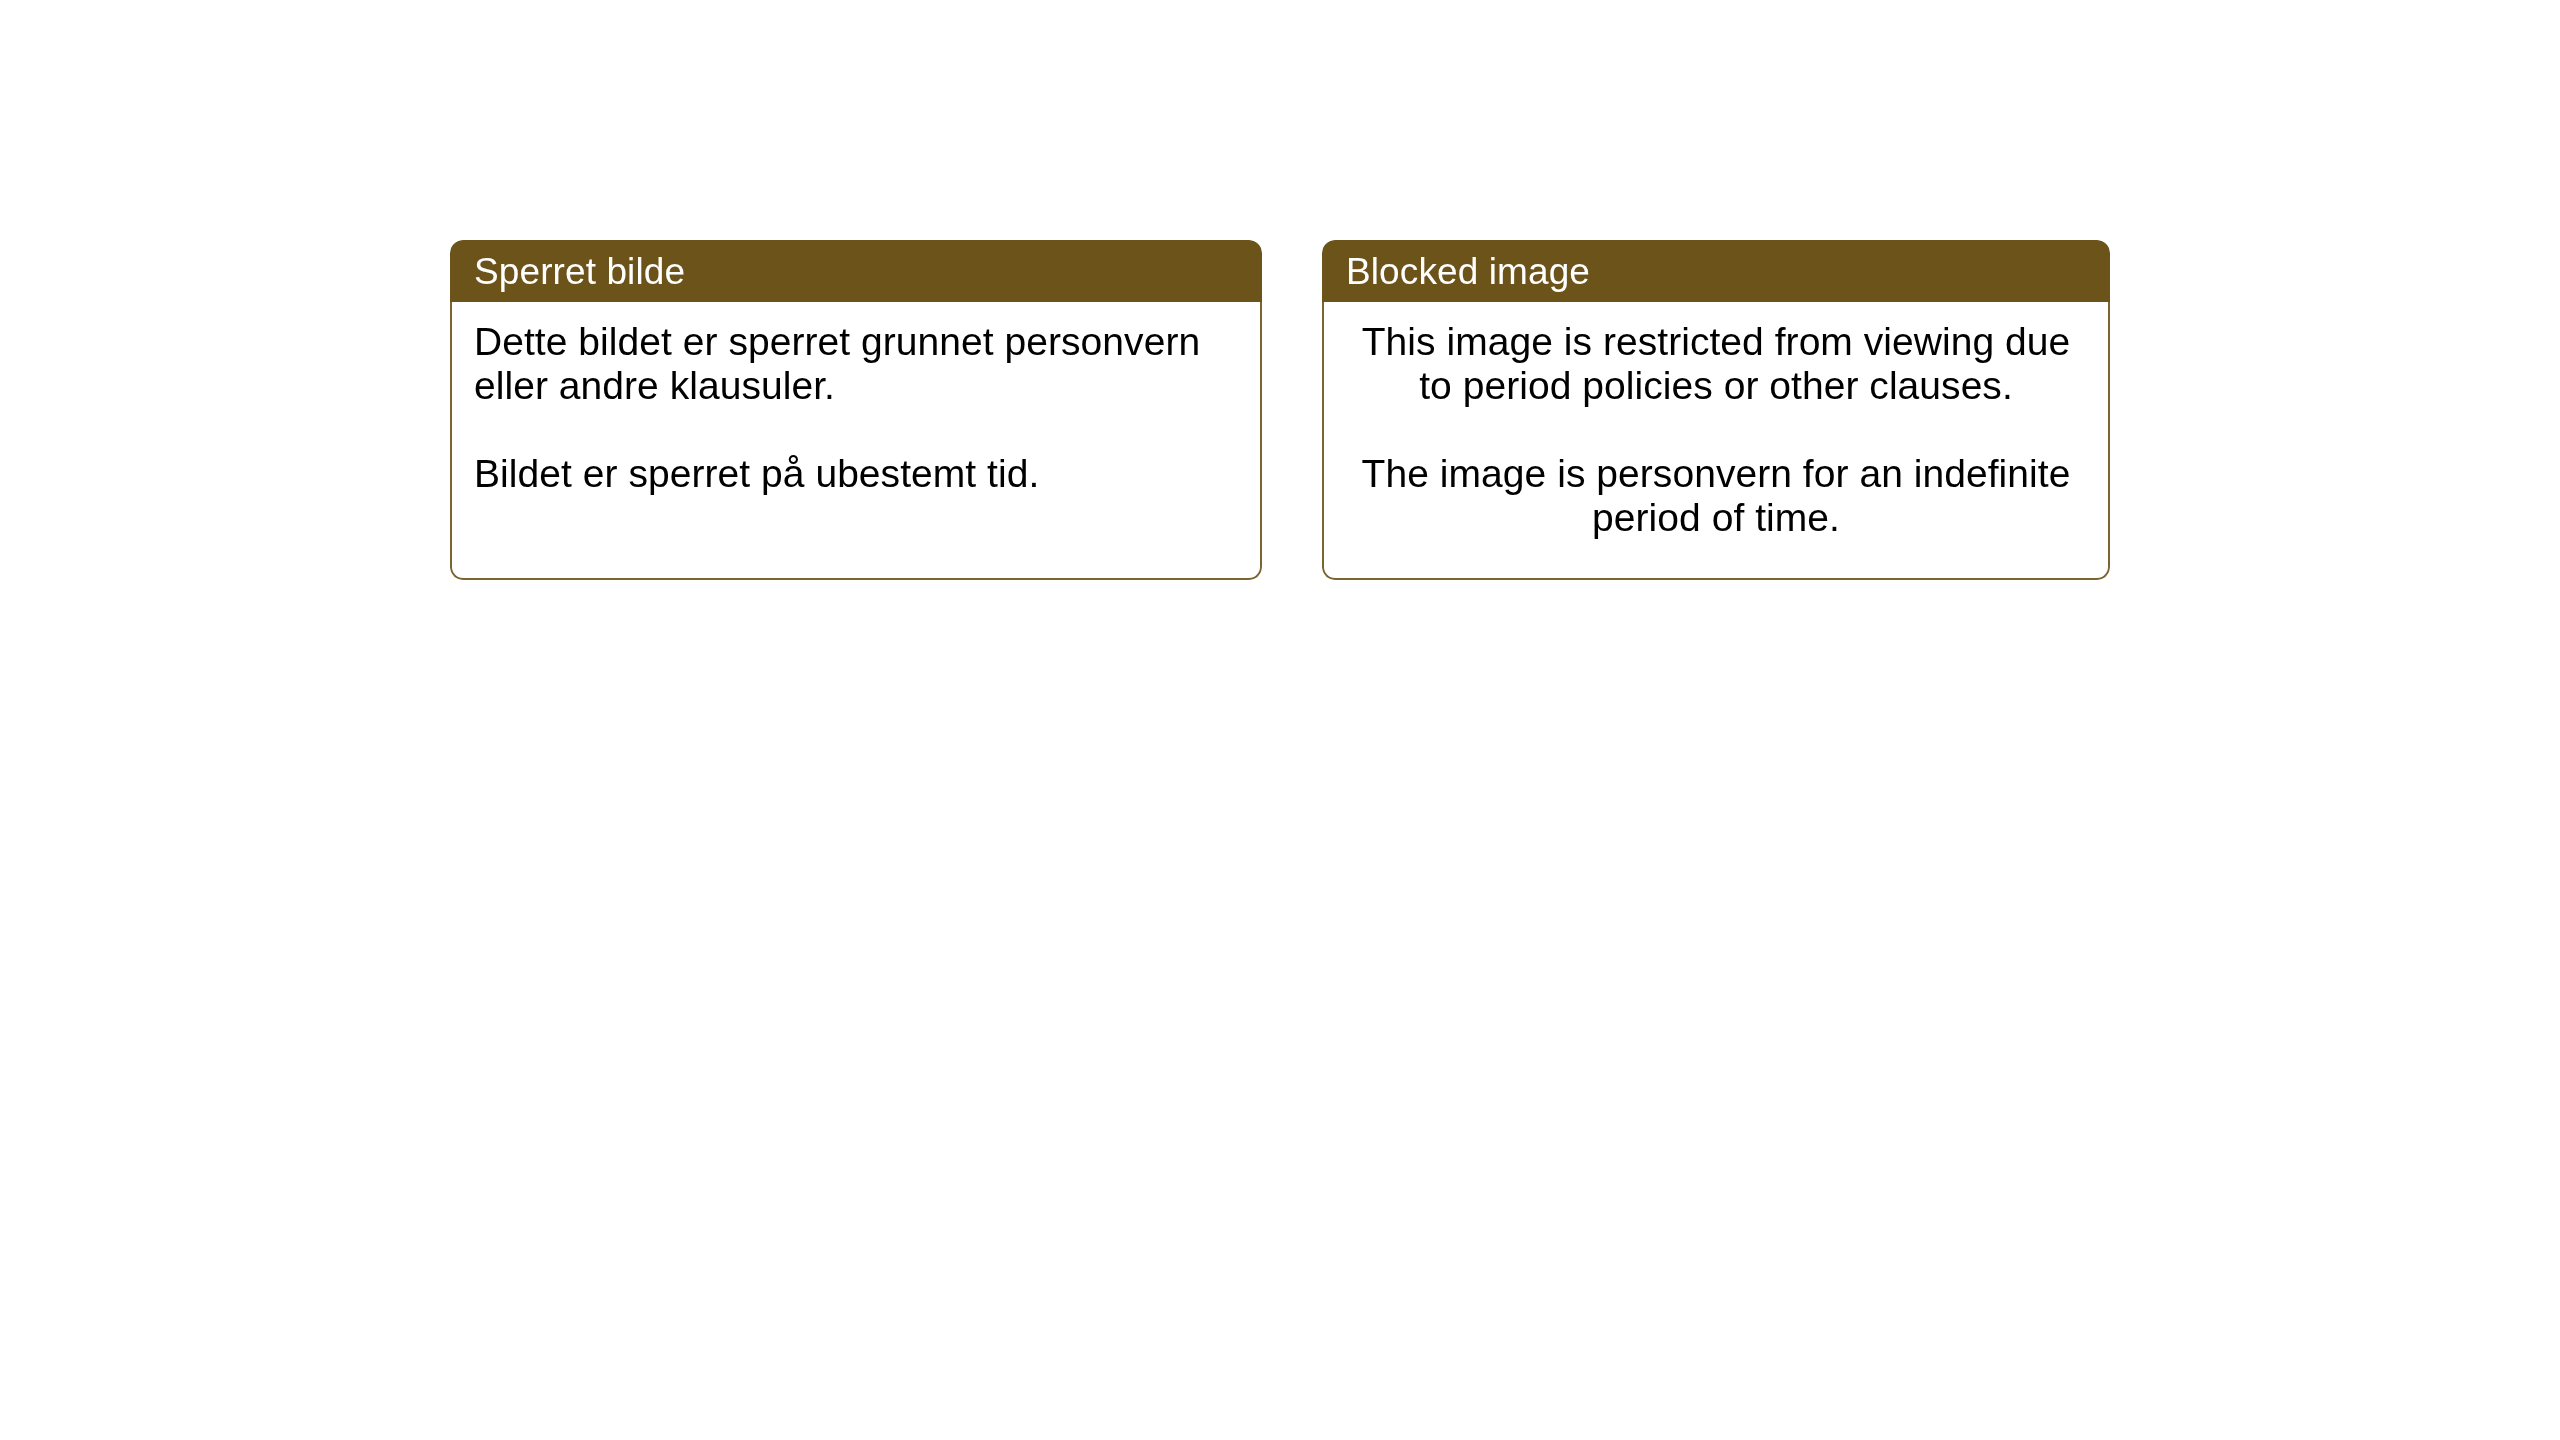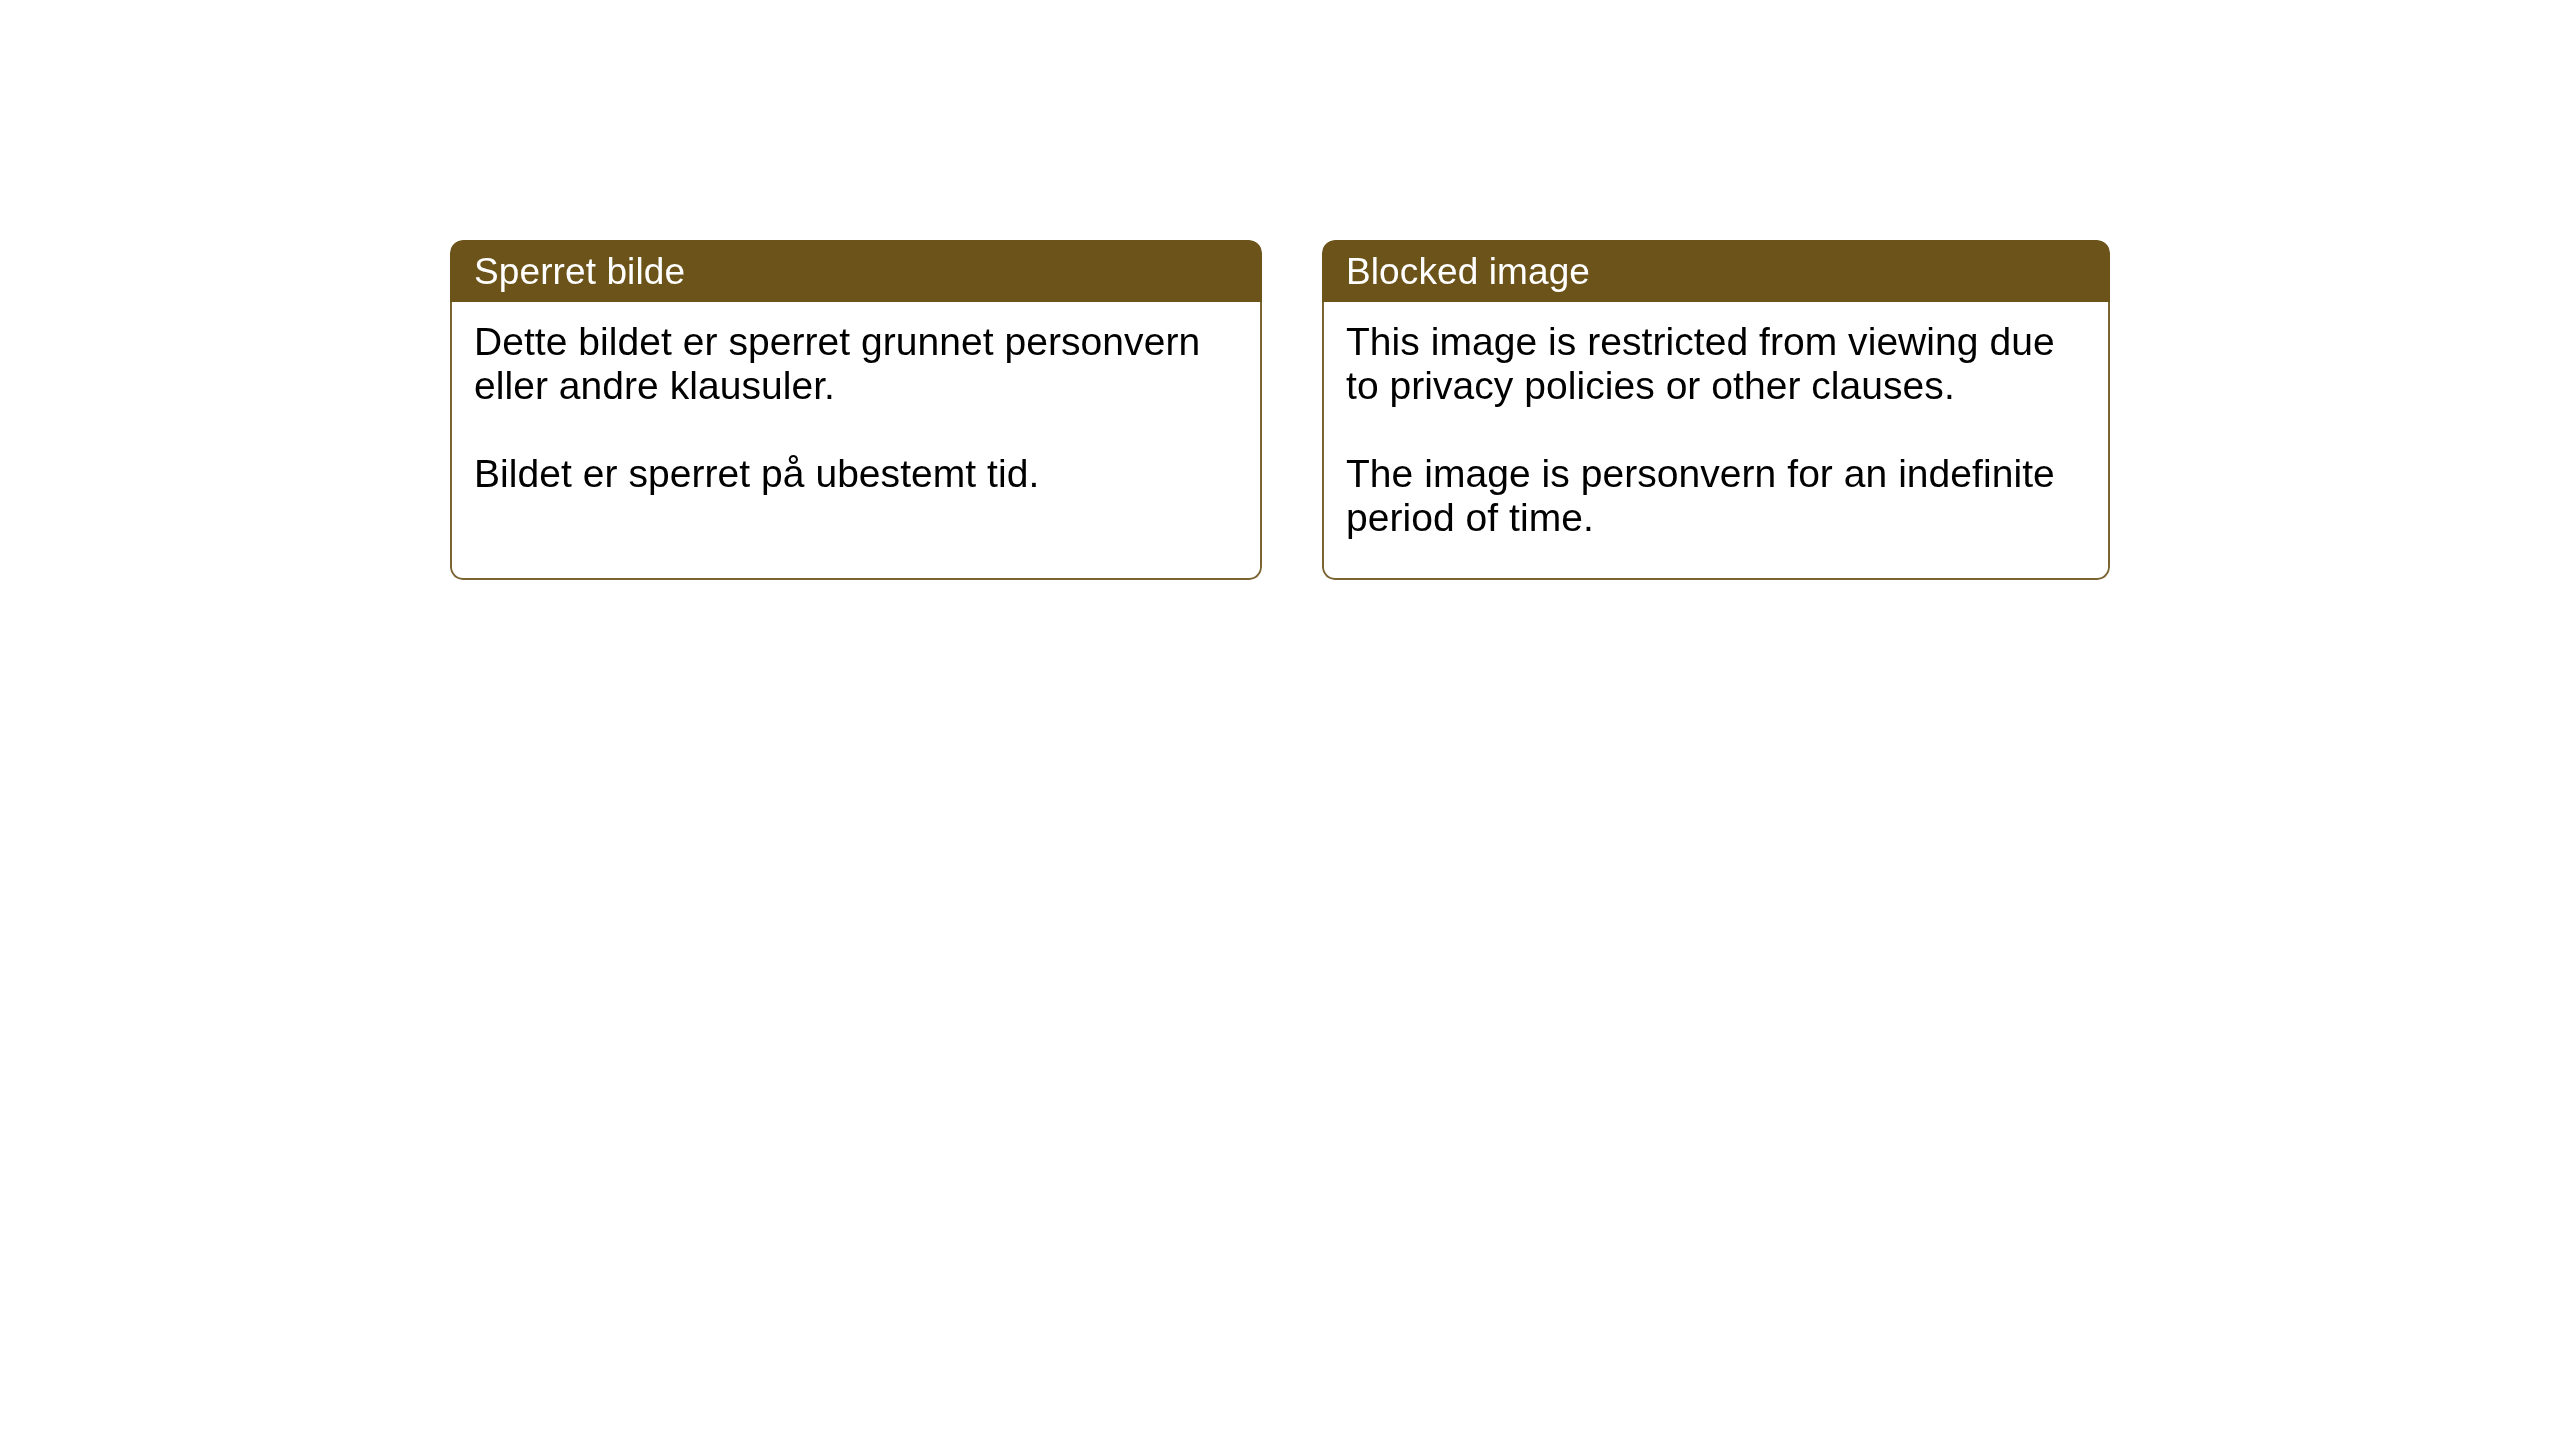--- a/index.html
+++ b/index.html
@@ -35,21 +35,21 @@
   .card {
     background: #ffffff;
     border-radius: 13px;
     overflow: hidden;
     box-sizing: border-box;
     display: flex;
     flex-direction: column;
   }
 
   .card-norwegian { width: 812px; height: 340px; }
-  .card-english   { width: 788px; height: 340px; }
+  .card-english   { width: 788px; height: 340px; text-align: center; }
 
   .card-header {
     background: #6b5319;
     height: 62px;
     min-height: 62px;
     border-top-left-radius: 13px;
     border-top-right-radius: 13px;
     box-sizing: border-box;
     padding: 0 0 0 24px;
     display: flex;
@@ -106,20 +106,20 @@
         <div class="paragraph-gap"></div>
         <p class="card-paragraph">Bildet er sperret på ubestemt tid.</p>
       </div>
     </div>
 
     <div class="card card-english">
       <div class="card-header">
         <div class="card-title">Blocked image</div>
       </div>
       <div class="card-body">
-        <p class="card-paragraph">This image is restricted from viewing due to privacy policies or other clauses.</p>
+        <p class="card-paragraph">This image is restricted from viewing due to period policies or other clauses.</p>
         <div class="paragraph-gap"></div>
         <p class="card-paragraph">The image is personvern for an indefinite period of time.</p>
       </div>
     </div>
 
   </div>
 </div>
 
 </body></html>

